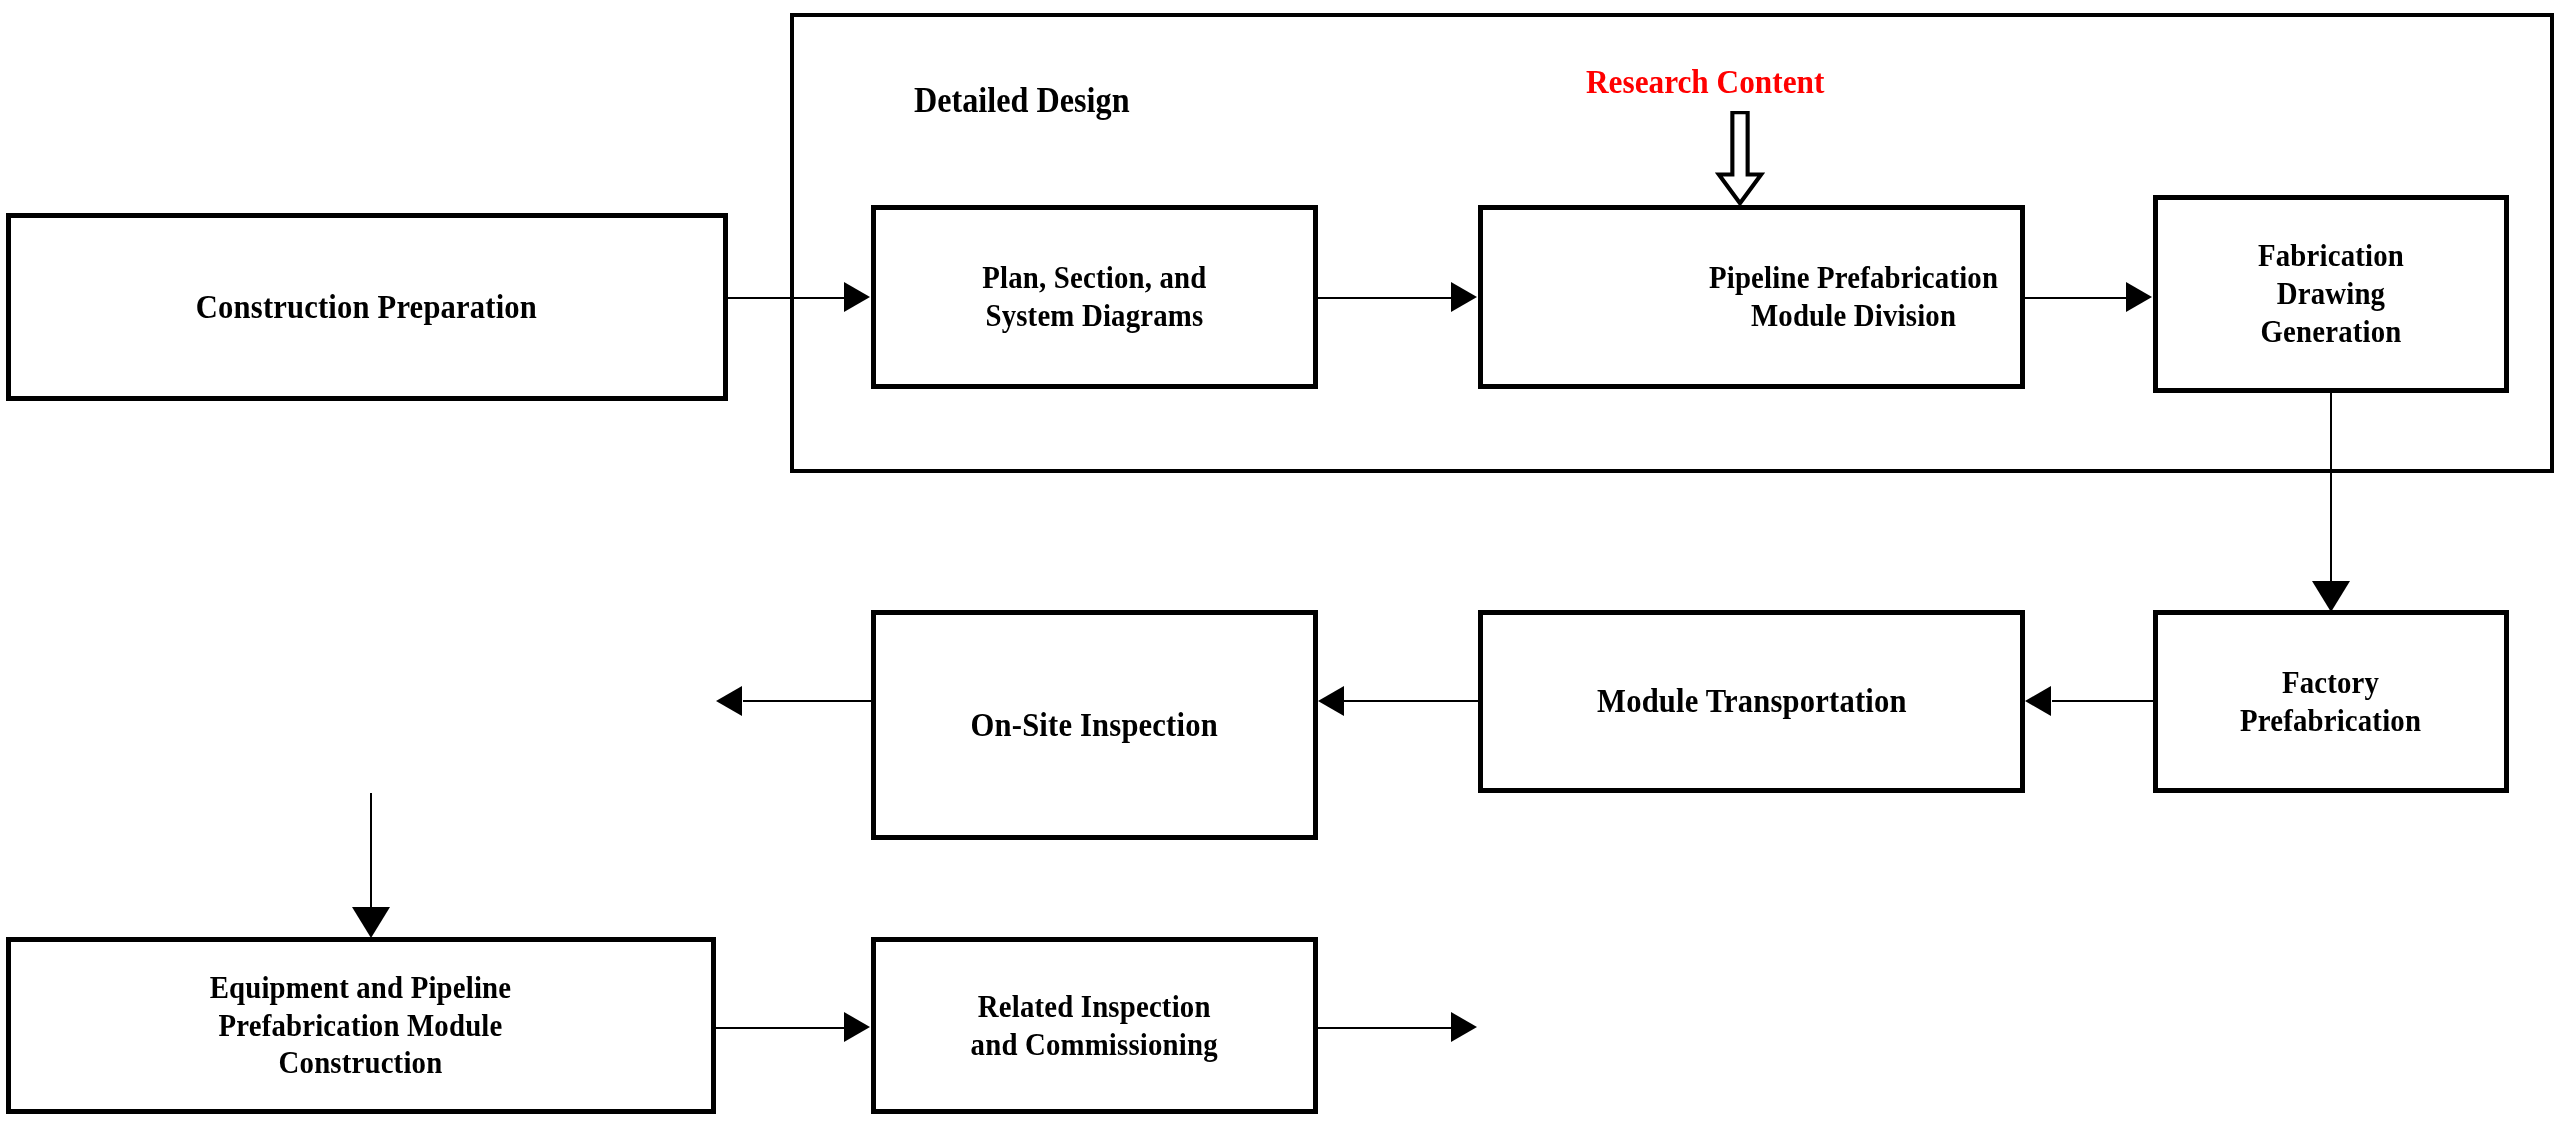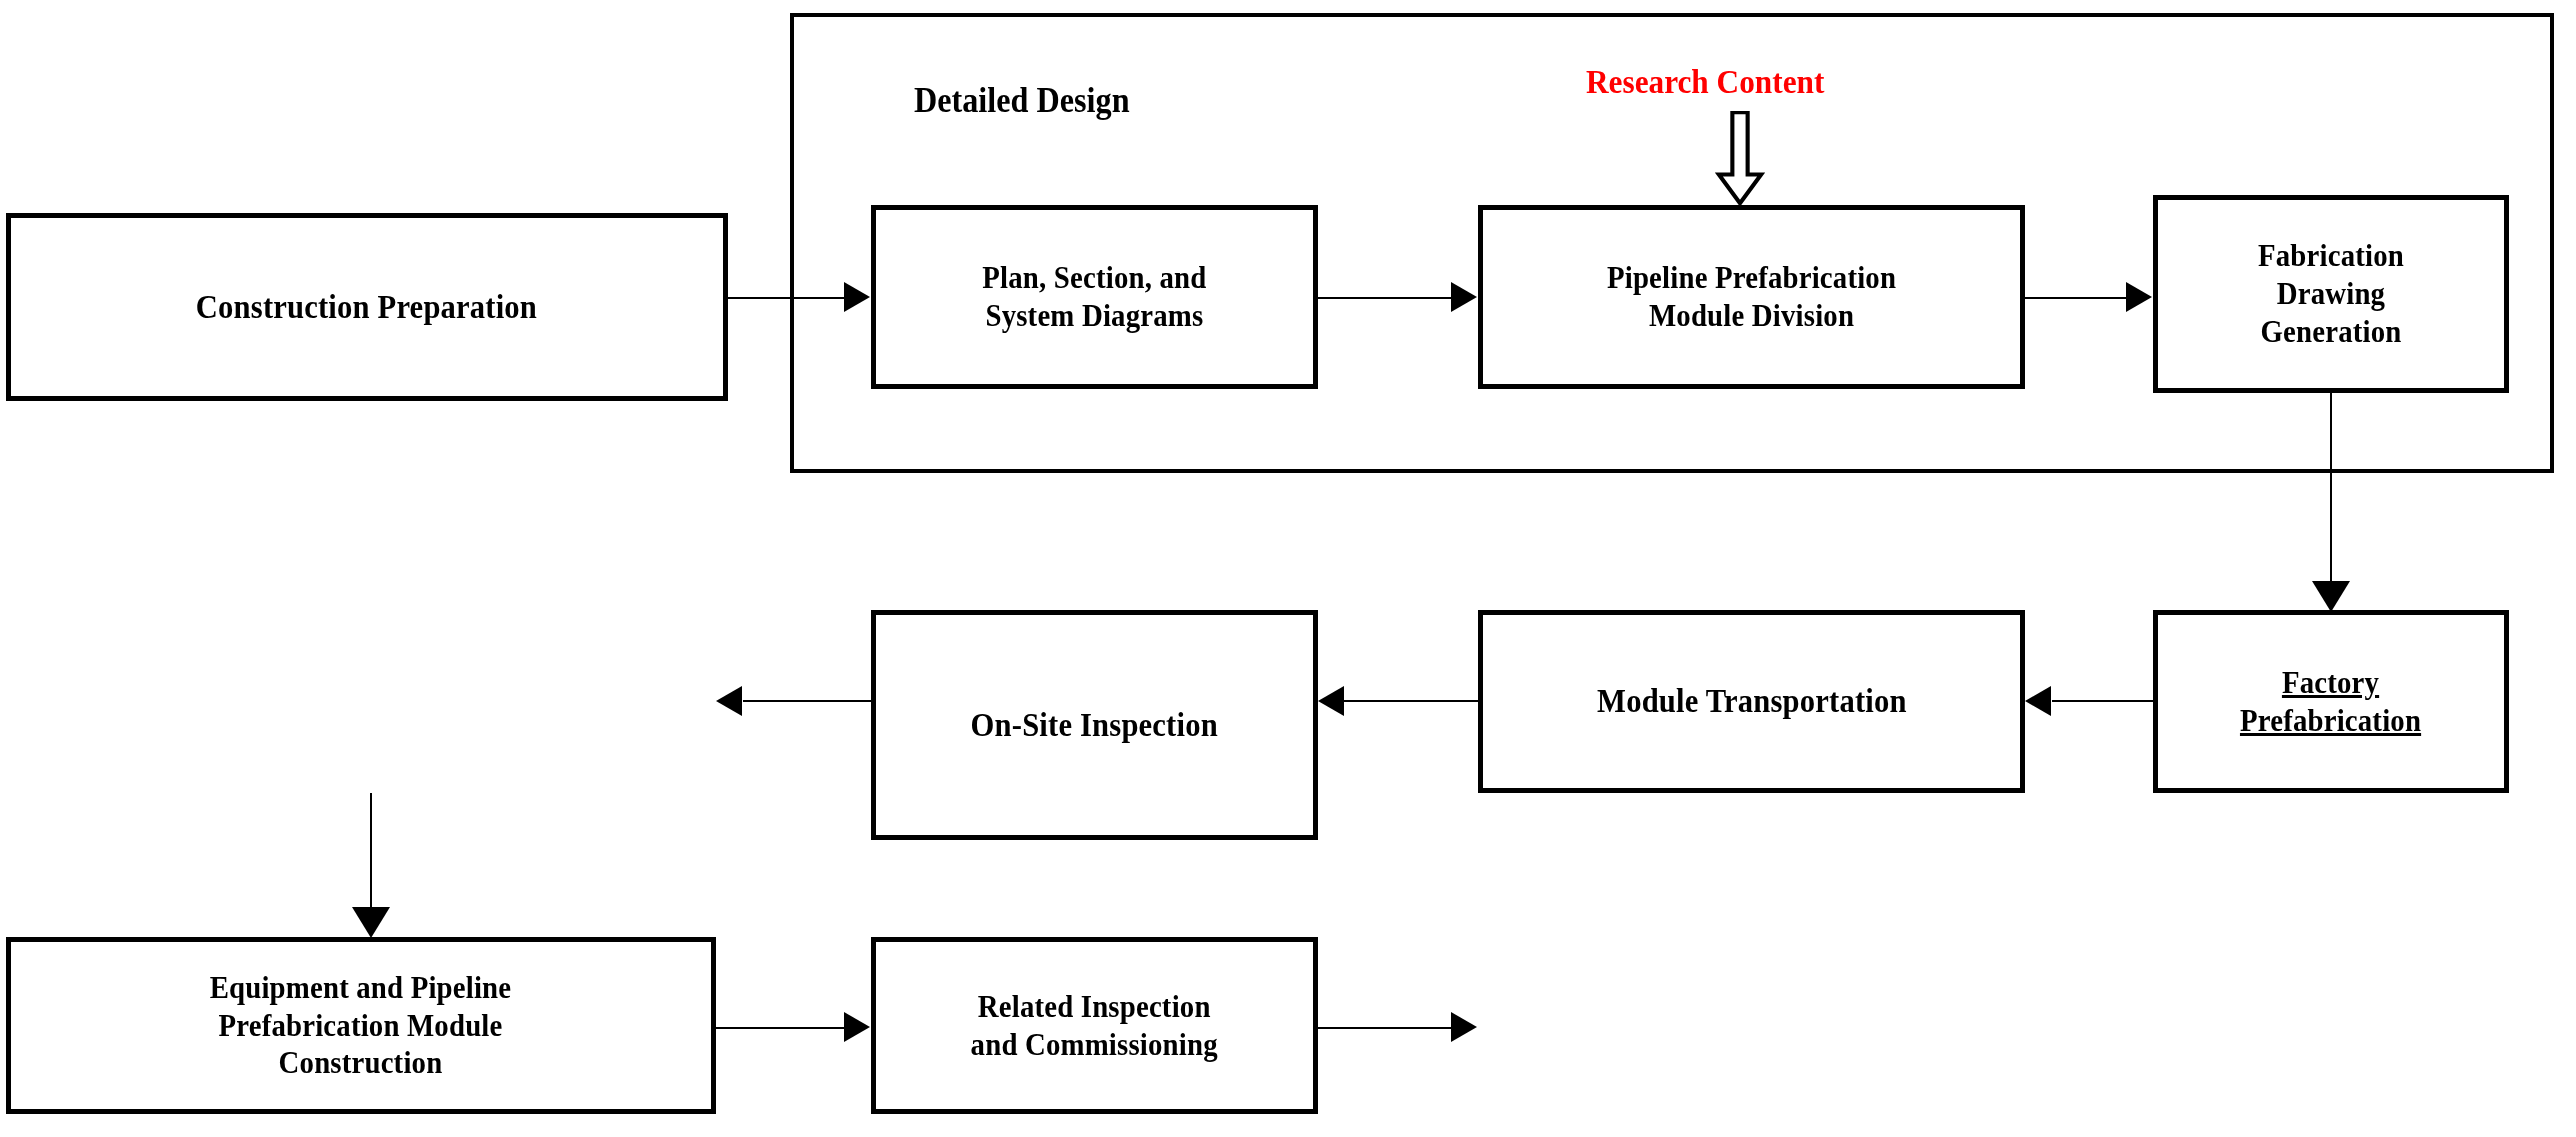--- a/index.html
+++ b/index.html
@@ -152,21 +152,21 @@
     <div class="node-label" style="font-size:34px;">Construction Preparation</div>
   </div>
 
   <div class="node" style="left:871px; top:205px; width:447px; height:184px;">
     <div class="node-label" style="font-size:32px;">
       <span>Plan, Section, and</span><br>
       <span>System Diagrams</span>
     </div>
   </div>
 
-  <div class="node" style="left:1478px; top:205px; width:547px; height:184px;">
+  <div class="node" style="left:1478px; top:205px; width:547px; height:184px;justify-content:flex-end;">
     <div class="node-label" style="font-size:32px;">
       <span>Pipeline Prefabrication</span><br>
       <span>Module Division</span>
     </div>
   </div>
 
   <div class="node" style="left:2153px; top:195px; width:356px; height:198px;">
     <div class="node-label" style="font-size:32px;">
       <span>Fabrication</span><br>
       <span>Drawing</span><br>
@@ -176,21 +176,21 @@
 
 
   <div class="node" style="left:871px; top:610px; width:447px; height:230px;">
     <div class="node-label" style="font-size:34px;">On-Site Inspection</div>
   </div>
 
   <div class="node" style="left:1478px; top:610px; width:547px; height:183px;">
     <div class="node-label" style="font-size:34px;">Module Transportation</div>
   </div>
 
-  <div class="node" style="left:2153px; top:610px; width:356px; height:183px;text-decoration:underline;">
+  <div class="node" style="left:2153px; top:610px; width:356px; height:183px;">
     <div class="node-label" style="font-size:32px;">
       <span>Factory</span><br>
       <span>Prefabrication</span>
     </div>
   </div>
 
   <div class="node" style="left:5.9px; top:937px; width:710px; height:177px;">
     <div class="node-label" style="font-size:32px;">
       <span>Equipment and Pipeline</span><br>
       <span>Prefabrication Module</span><br>

